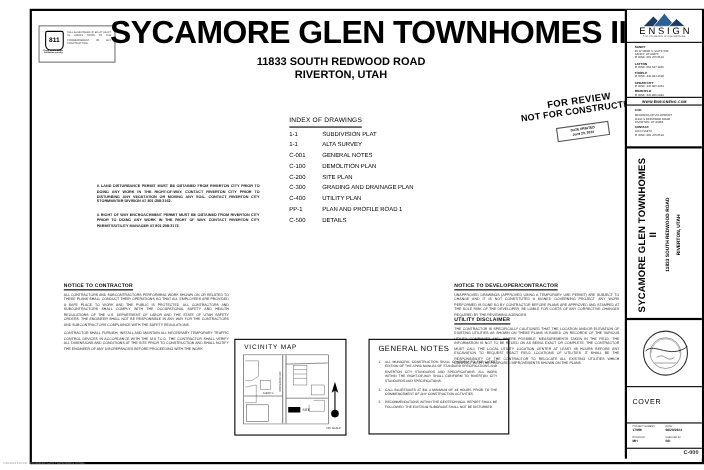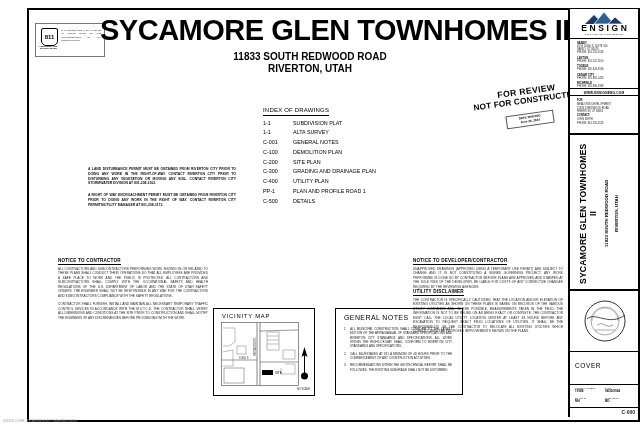--- a/index.html
+++ b/index.html
@@ -53,21 +53,21 @@
   #gnotes{left:335px;top:308px;width:126px;height:85px;border:1px solid #000;}
   #gnotes-title{left:8px;top:5px;font-size:7px;letter-spacing:.4px;}
   #gnotes-list{left:8px;top:18px;width:108px;}
   .gn-item{display:flex;margin-bottom:3px;}
   .gn-num{width:6px;flex:none;font-size:3px;color:#222;}
   .gn-txt{font-size:3px;line-height:1.45;color:#222;text-align:justify;}
   
   #sidebar{left:568px;top:9px;width:68px;height:408px;border-left:2px solid #000;background:#fff;}
   .side{position:absolute;left:0;width:68px;box-sizing:border-box;}
   #logo-sec{top:0;height:30px;border-bottom:1px solid #000;}
-  #ensign-name{top:14px;width:68px;font-size:8.5px;font-weight:bold;letter-spacing:2.6px;text-align:center;text-indent:2.6px;}
+  #ensign-name{top:14px;width:68px;font-size:8.5px;font-weight:normal;letter-spacing:2.6px;text-align:center;text-indent:2.6px;}
   #ensign-tag{top:24px;width:68px;font-size:1.9px;letter-spacing:.3px;text-align:center;color:#222;}
   #offices{top:31px;height:48px;padding:1px 0 0 7px;}
   .off-name{font-size:2.8px;font-weight:bold;}
   .off-line{font-size:2.6px;color:#222;}
   .off{margin-bottom:1.6px;}
   #website{top:79px;height:8px;border-top:1.5px solid #000;border-bottom:1.5px solid #000;
     font-size:3.2px;font-weight:bold;text-align:center;line-height:8px;letter-spacing:.2px;}
   #client{top:88px;height:38px;padding:1.5px 0 0 7px;border-bottom:2px solid #000;}
   .cl-line{font-size:2.6px;color:#222;line-height:1.5;}
   .cl-lab{font-size:2.6px;font-weight:bold;line-height:1.6;}

